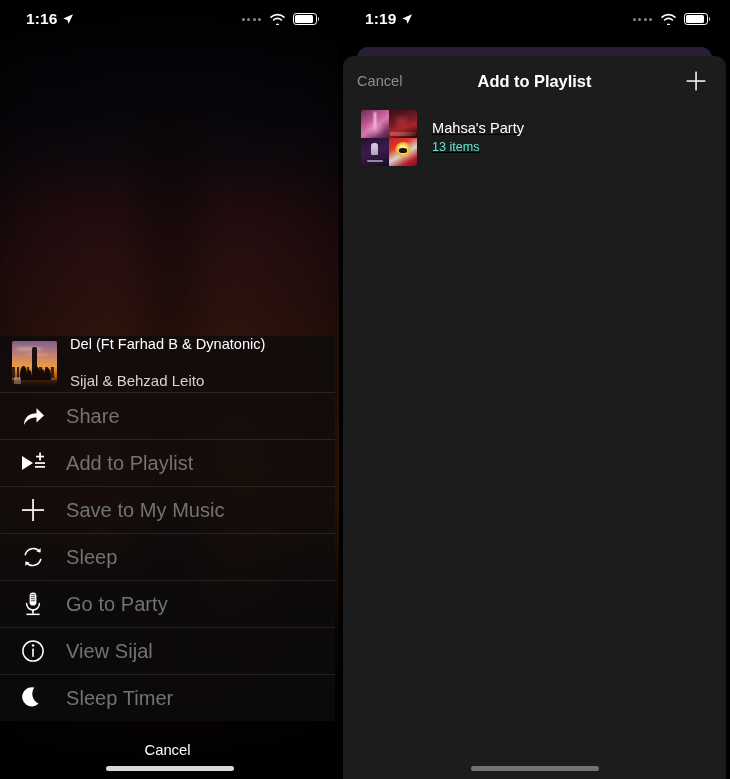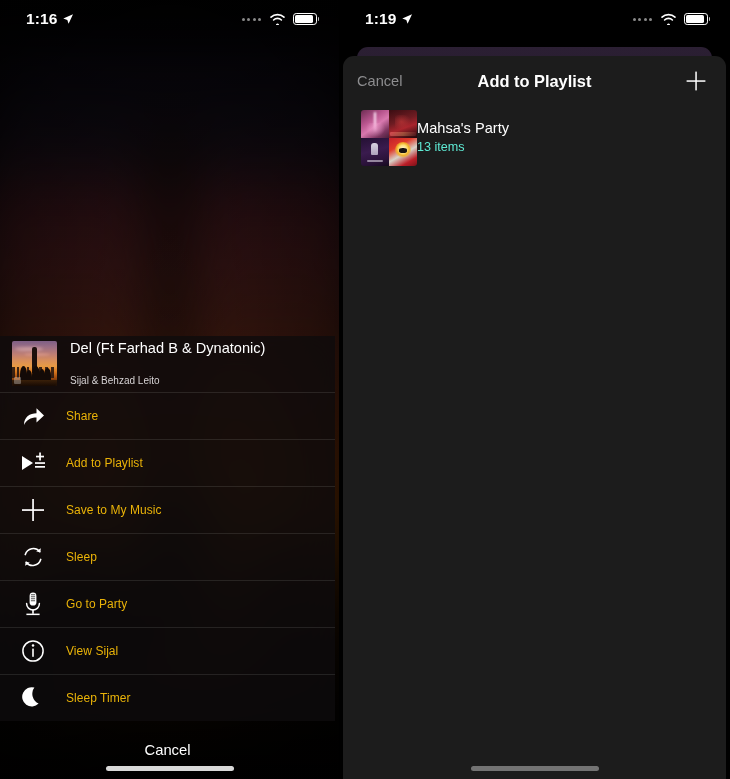--- a/index.html
+++ b/index.html
@@ -282,21 +282,21 @@
 
   .track-meta { min-width: 0; }
   .track-title {
     color: #ffffff;
     font-size: 14.6px;
     line-height: 1.22;
     white-space: nowrap;
   }
   .track-artist {
     color: #d6d3d4;
-    font-size: 10px;
+    font-size: 15px;
     line-height: 1.3;
     margin-top: 17px;
     white-space: nowrap;
   }
 
   .sep {
     height: 1px;
     background: rgba(255,255,255,0.10);
   }
 
@@ -310,22 +310,22 @@
   }
   .action-ico {
     width: 66px;
     flex: 0 0 66px;
     display: flex;
     align-items: center;
     justify-content: center;
     color: #ffffff;
   }
   .action-label {
-    color: #eab308;
-    font-size: 12px;
+    color: #737373;
+    font-size: 20px;
     line-height: 1;
     letter-spacing: 0.05px;
   }
 
   .cancel-row {
     height: 58px;
     display: flex;
     align-items: center;
     justify-content: center;
     background: transparent;
@@ -400,23 +400,25 @@
   .nav-plus {
     margin-left: auto;
     color: #ffffff;
     display: flex;
     align-items: center;
   }
 
   .pl-row {
     display: flex;
     align-items: center;
+    gap: 15px;
     padding: 8px 14px 8px 18px;
     box-sizing: border-box;
     height: 64px;
+    text-decoration: underline;
   }
   .pl-art {
     width: 56px; height: 56px;
     flex: 0 0 56px;
     border-radius: 3px;
     overflow: hidden;
     display: grid;
     grid-template-columns: 1fr 1fr;
     grid-template-rows: 1fr 1fr;
   }

